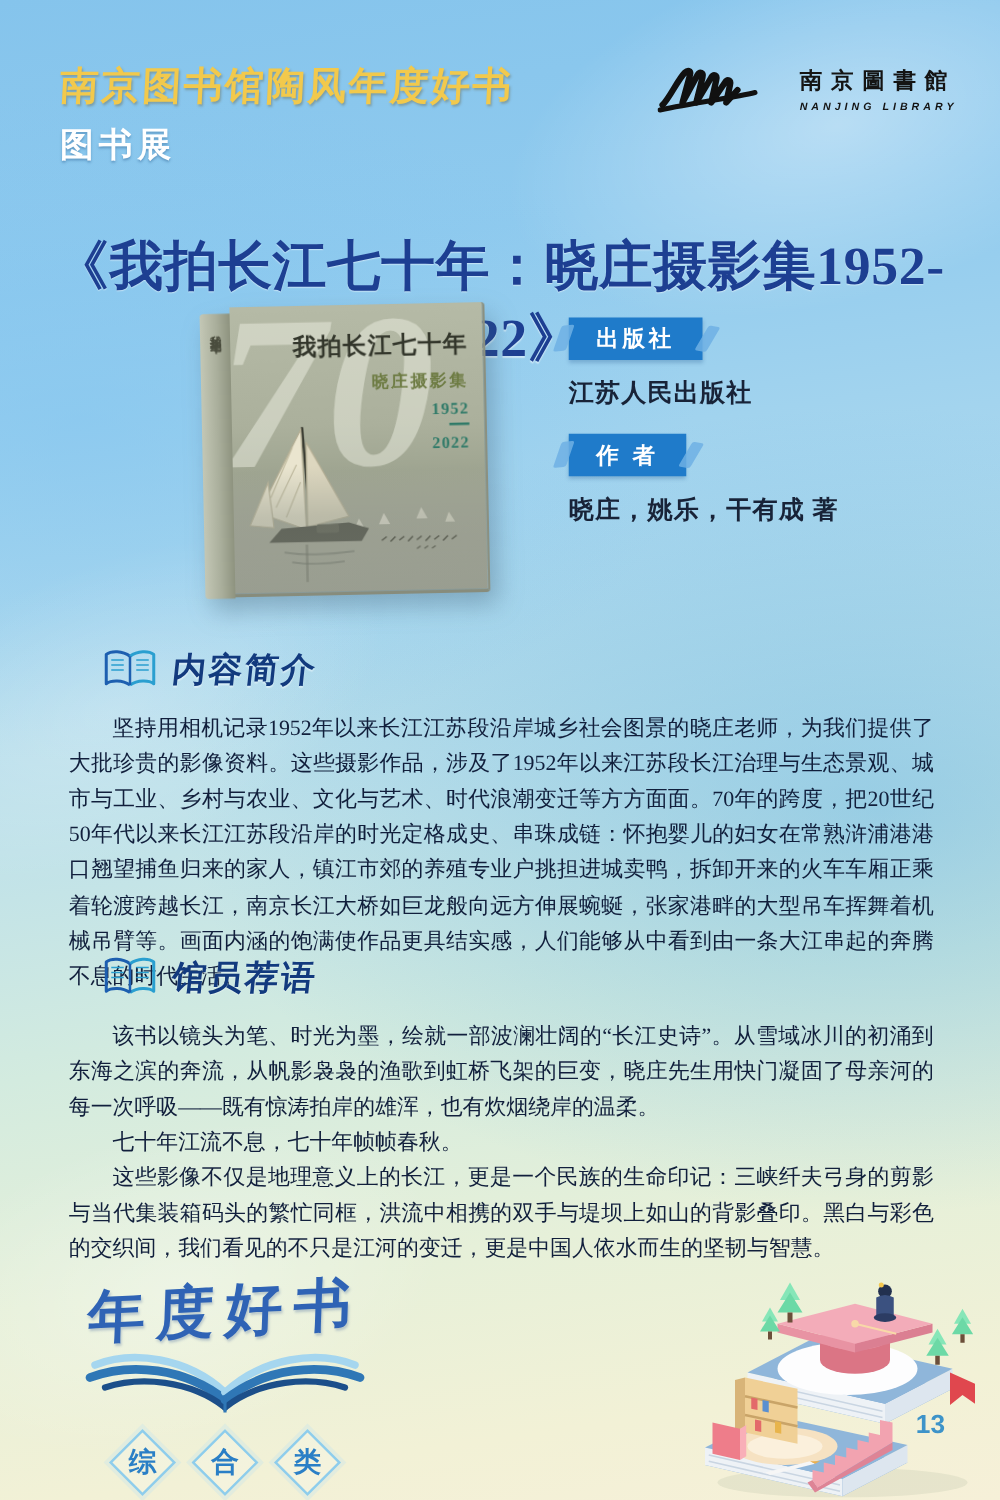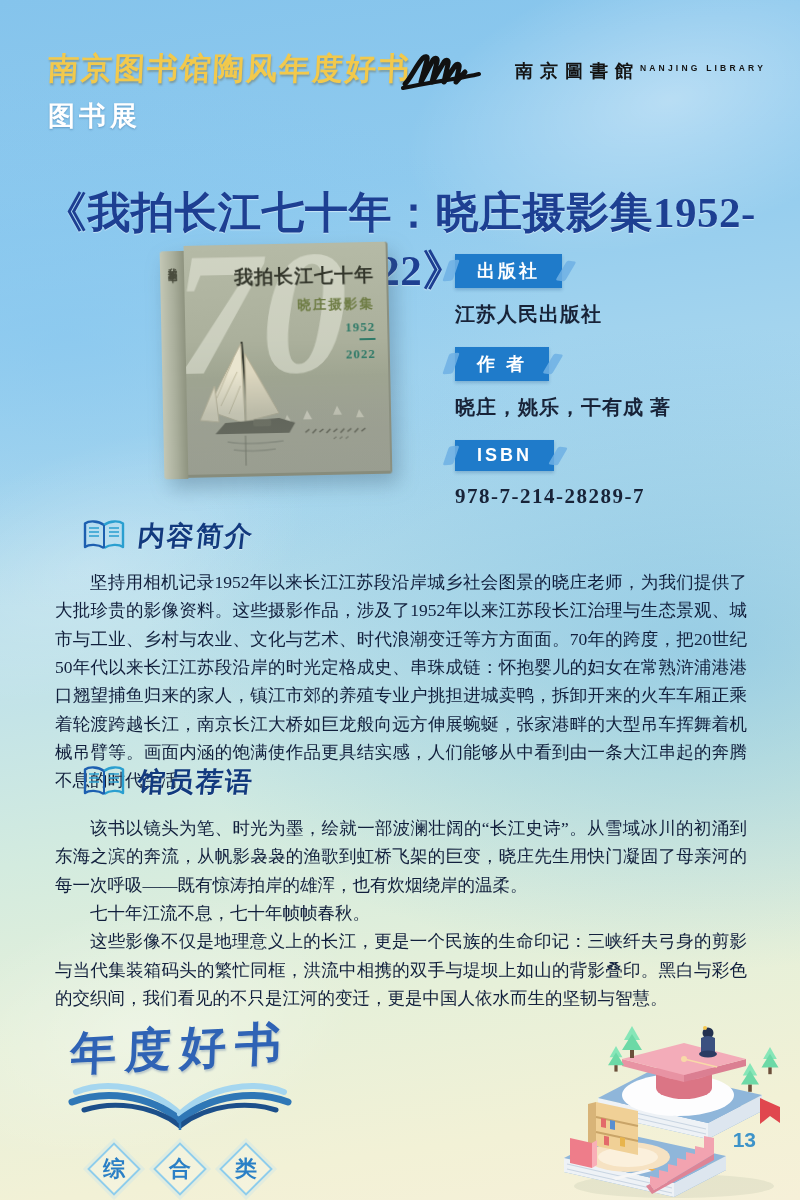--- a/index.html
+++ b/index.html
@@ -29,24 +29,24 @@
   .hdr .edition{ color:#fff; font-size:23px; font-weight:700; letter-spacing:3px;
                  text-shadow:0 1px 2px rgba(20,70,120,.35); }
   .hdr .event{ color:#f2c94c; font-size:31px; font-weight:900; letter-spacing:2px; margin-top:8px;
                font-family:"Liberation Serif","DejaVu Serif",serif;
                text-shadow:1px 2px 2px rgba(90,60,0,.30); transform:skewX(-3deg); }
   .hdr .exhibition{ color:#fff; font-size:27px; font-weight:800; letter-spacing:4px; margin-top:8px;
                     text-shadow:0 1px 2px rgba(20,70,120,.35); }
 
   
   .logo{ position:absolute; right:34px; top:44px; display:flex; align-items:center; gap:10px; }
-  .logo .txt{ display:flex; flex-direction:row; }
+  .logo .txt{ display:flex; flex-direction:column; }
   .logo .cn{ font-family:"Liberation Serif","DejaVu Serif",serif; font-size:18px; letter-spacing:7px;
              color:#141414; font-weight:700; }
-  .logo .en{ font-size:8.5px; letter-spacing:3.2px; color:#141414; font-weight:700; margin-top:4px; }
+  .logo .en{ font-size:8.5px; letter-spacing:3.2px; color:#141414; font-weight:700; margin-top:4px;font-style:italic; }
 
   
   .main-title{ position:absolute; top:184px; left:0; width:100%; text-align:center;
                font-family:"Liberation Serif","DejaVu Serif",serif;
                font-size:43px; font-weight:700; color:#1d3f92; letter-spacing:0.5px;
                text-shadow:0 1px 1px rgba(255,255,255,.5); }
 
   
   .book{ position:absolute; left:162px; top:244px; width:228px; height:238px; transform:rotate(-1.2deg);
          filter:drop-shadow(6px 10px 10px rgba(60,90,110,.35)); }
@@ -181,24 +181,20 @@
 
   <div class="info">
     <div class="group">
       <div class="badge">出版社</div>
       <div class="val">江苏人民出版社</div>
     </div>
     <div class="group">
       <div class="badge">作 者</div>
       <div class="val">晓庄，姚乐，干有成 著</div>
     </div>
-    <div class="group">
-      <div class="badge">ISBN</div>
-      <div class="val isbn">978-7-214-28289-7</div>
-    </div>
   </div>
 
   <div class="section sec-intro">
     <div class="sec-head">
       <svg width="42" height="34" viewBox="0 0 42 34">
         <path d="M21 6 C15 1.5 6 1.5 2 4.5 L2 28 C6 25 15 25 21 29" fill="none" stroke="#1d5fb0" stroke-width="2.4" stroke-linejoin="round"></path>
         <path d="M21 6 C27 1.5 36 1.5 40 4.5 L40 28 C36 25 27 25 21 29" fill="none" stroke="#2a9fd0" stroke-width="2.4" stroke-linejoin="round"></path>
         <line x1="21" y1="6" x2="21" y2="29" stroke="#1d5fb0" stroke-width="2"></line>
         <path d="M6 9 h10 M6 13 h10 M6 17 h10 M26 9 h10 M26 13 h10 M26 17 h10" stroke="#2a9fd0" stroke-width="1.3"></path>
       </svg>

